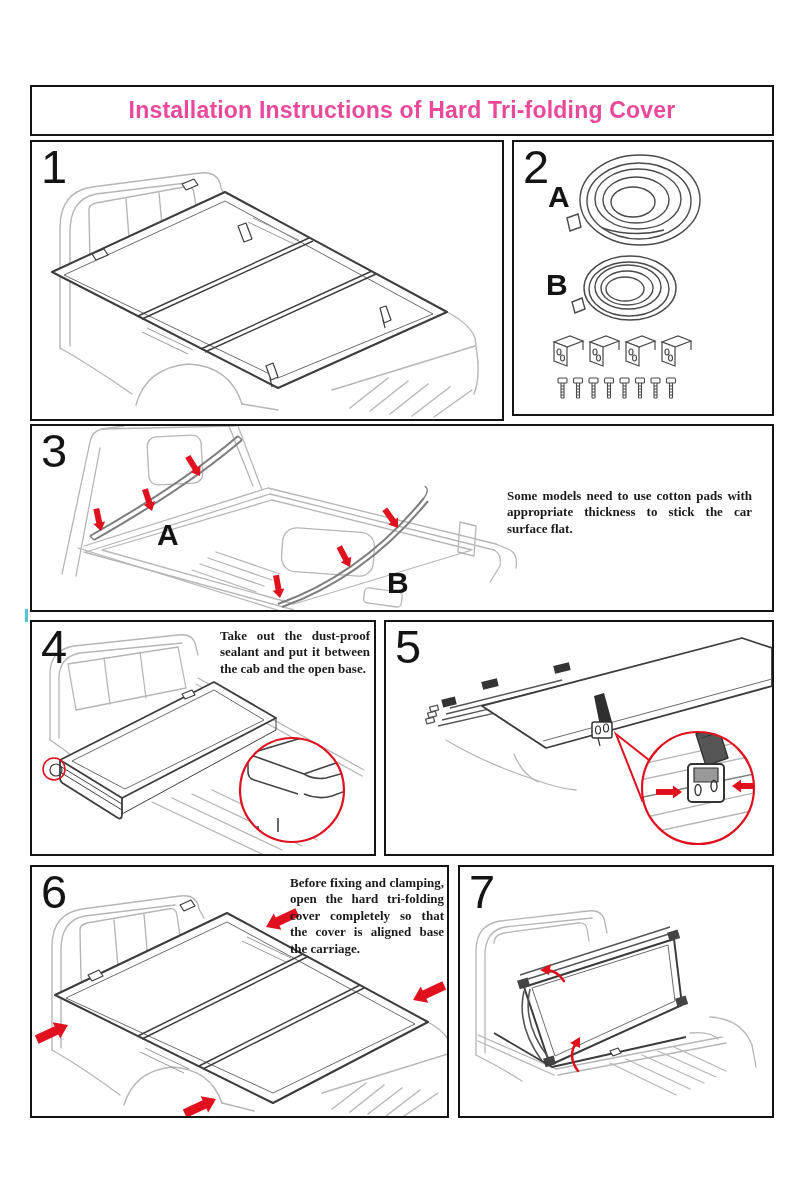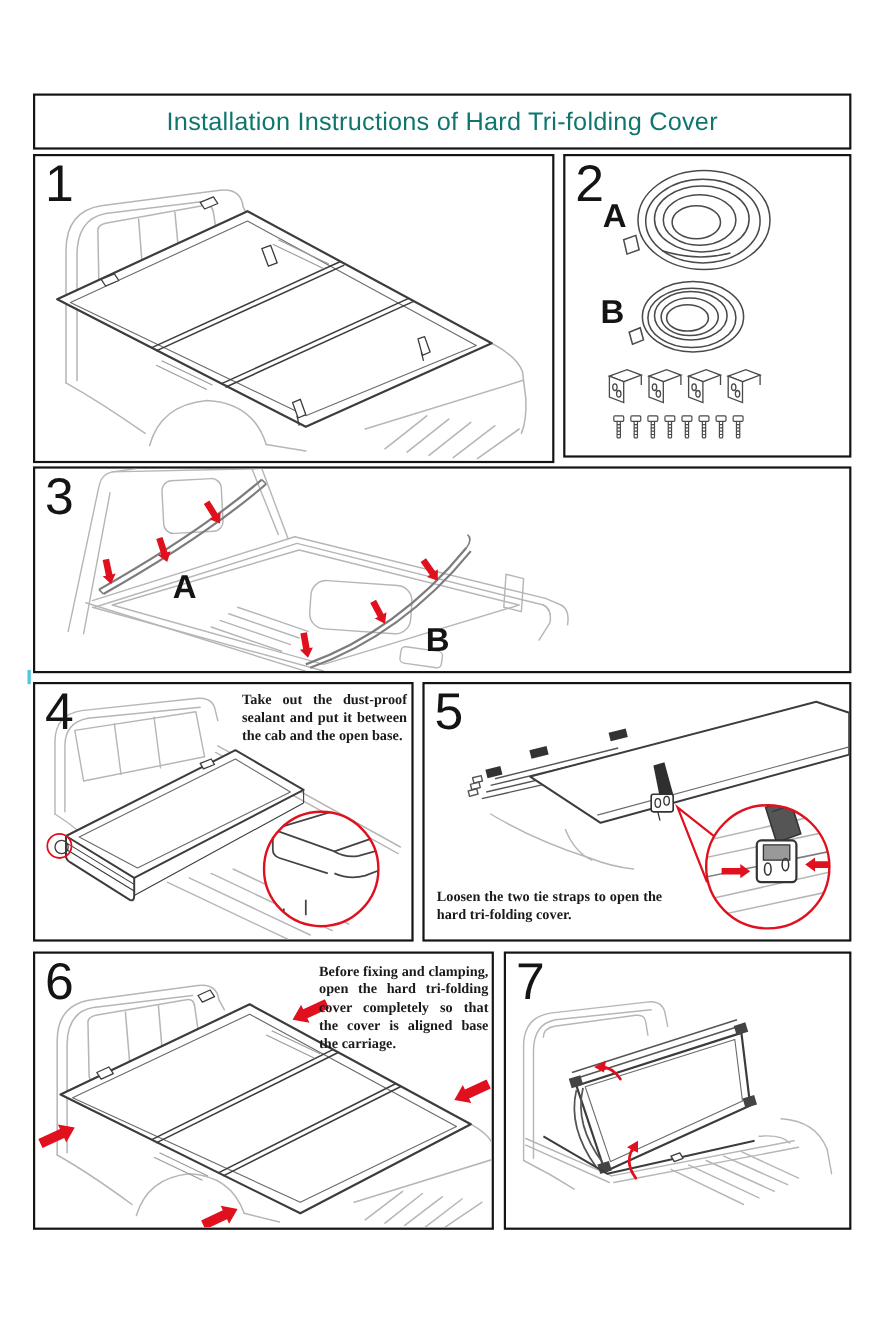--- a/index.html
+++ b/index.html
@@ -1,22 +1,22 @@
 <!DOCTYPE html>
 <html><head>
 <meta charset="utf-8">
 <style>
   html,body{margin:0;padding:0;background:#ffffff;}
   #page{position:relative;width:802px;height:1200px;background:#ffffff;overflow:hidden;
         font-family:"Liberation Sans",sans-serif;color:#111;}
   .box{position:absolute;background:#fff;border:2px solid #141414;box-sizing:border-box;}
   #title-box{left:30px;top:85px;width:744px;height:51px;border-width:2.5px;
              display:flex;align-items:center;justify-content:center;}
-  #title-box .t{font-family:"Liberation Sans",sans-serif;font-weight:400;font-size:23px;
-                letter-spacing:.2px;color:#0f766e;}
+  #title-box .t{font-family:"Liberation Sans",sans-serif;font-weight:700;font-size:23px;
+                letter-spacing:.2px;color:#ec4899;}
   .panel{position:absolute;background:#fff;border:2px solid #141414;box-sizing:border-box;overflow:hidden;}
   .num{position:absolute;top:0px;left:9px;font-family:"Liberation Sans",sans-serif;
        font-size:47px;font-weight:500;line-height:1.05;color:#141414;z-index:5;}
   .note{position:absolute;font-family:"Liberation Serif",serif;font-weight:700;
         font-size:13px;line-height:1.26;color:#1a1a1a;text-align:justify;z-index:5;}
   .plabel{position:absolute;font-family:"Liberation Sans",sans-serif;font-weight:700;
           color:#141414;z-index:5;line-height:1;}
   svg.art{position:absolute;left:0;top:0;width:100%;height:100%;z-index:1;}
   .regmark{position:absolute;left:25px;top:609px;width:3px;height:13px;background:#53c6da;z-index:6;}
 </style>
@@ -208,20 +208,21 @@
         <path transform="translate(120,85) rotate(72)" d="M0,0 L-8.5,-6 L-8.5,-3 L-23,-3 L-23,3 L-8.5,3 L-8.5,6 Z"></path>
         <path transform="translate(168,50) rotate(58)" d="M0,0 L-8.5,-6 L-8.5,-3 L-23,-3 L-23,3 L-8.5,3 L-8.5,6 Z"></path>
         <path transform="translate(248,172) rotate(80)" d="M0,0 L-8.5,-6 L-8.5,-3 L-23,-3 L-23,3 L-8.5,3 L-8.5,6 Z"></path>
         <path transform="translate(318,141) rotate(62)" d="M0,0 L-8.5,-6 L-8.5,-3 L-23,-3 L-23,3 L-8.5,3 L-8.5,6 Z"></path>
         <path transform="translate(366,102) rotate(55)" d="M0,0 L-8.5,-6 L-8.5,-3 L-23,-3 L-23,3 L-8.5,3 L-8.5,6 Z"></path>
       </g>
     </svg>
     <div class="num">3</div>
     <div class="plabel" style="left:125px;top:94px;font-size:30px;">A</div>
     <div class="plabel" style="left:355px;top:142px;font-size:30px;">B</div>
+    <div class="note" style="left:475px;top:62px;width:245px;">Some models need to use cotton pads with appropriate thickness to stick the car surface flat.</div>
   </div>
   <div class="regmark"></div>
 
   <div class="panel" style="left:30px;top:620px;width:346px;height:236px;">
     <svg class="art" viewBox="0 0 342 232">
       <defs>
           <clipPath id="c4">
             <circle cx="260" cy="168" r="52"></circle>
           </clipPath>
         </defs>
@@ -318,21 +319,20 @@
         <ellipse cx="312" cy="168" rx="3" ry="5.5" stroke="#333" stroke-width="1.4"></ellipse>
         <ellipse cx="328" cy="164" rx="3" ry="5.5" stroke="#333" stroke-width="1.4"></ellipse>
         <g fill="#E0101E" stroke="none">
           <path transform="translate(296,170)" d="M0,0 L-9,-6.5 L-9,-3 L-26,-3 L-26,3 L-9,3 L-9,6.5 Z"></path>
           <path transform="translate(346,164) rotate(180)" d="M0,0 L-9,-6.5 L-9,-3 L-26,-3 L-26,3 L-9,3 L-9,6.5 Z"></path>
         </g>
       </g>
       <circle cx="312" cy="166" r="56" fill="none" stroke="#E0101E" stroke-width="2.2"></circle>
     </svg>
     <div class="num">5</div>
-    <div class="note" style="left:11px;top:185px;width:205px;">Loosen the two tie straps to open the hard tri-folding cover.</div>
   </div>
 
   <div class="panel" style="left:30px;top:865px;width:419px;height:253px;">
     <svg class="art" viewBox="0 0 415 249">
       <g stroke="#b6b6b6" fill="none" stroke-width="1.4" stroke-linecap="round" stroke-linejoin="round">
         <path d="M20,183 L20,79 Q20,47 50,42 L148,29 Q165,27 167,42 L172,51"></path>
         <path d="M29,181 L29,83 Q29,53 53,49 L143,38"></path>
         <path d="M48,64 Q47,58 55,56 L136,42 Q144,40 145,48 L151,90 Q152,97 145,99 L58,117 Q50,119 49,111 Z"></path>
         <path d="M82,53 L87,112"></path>
           <path d="M112,47 L117,106"></path>

